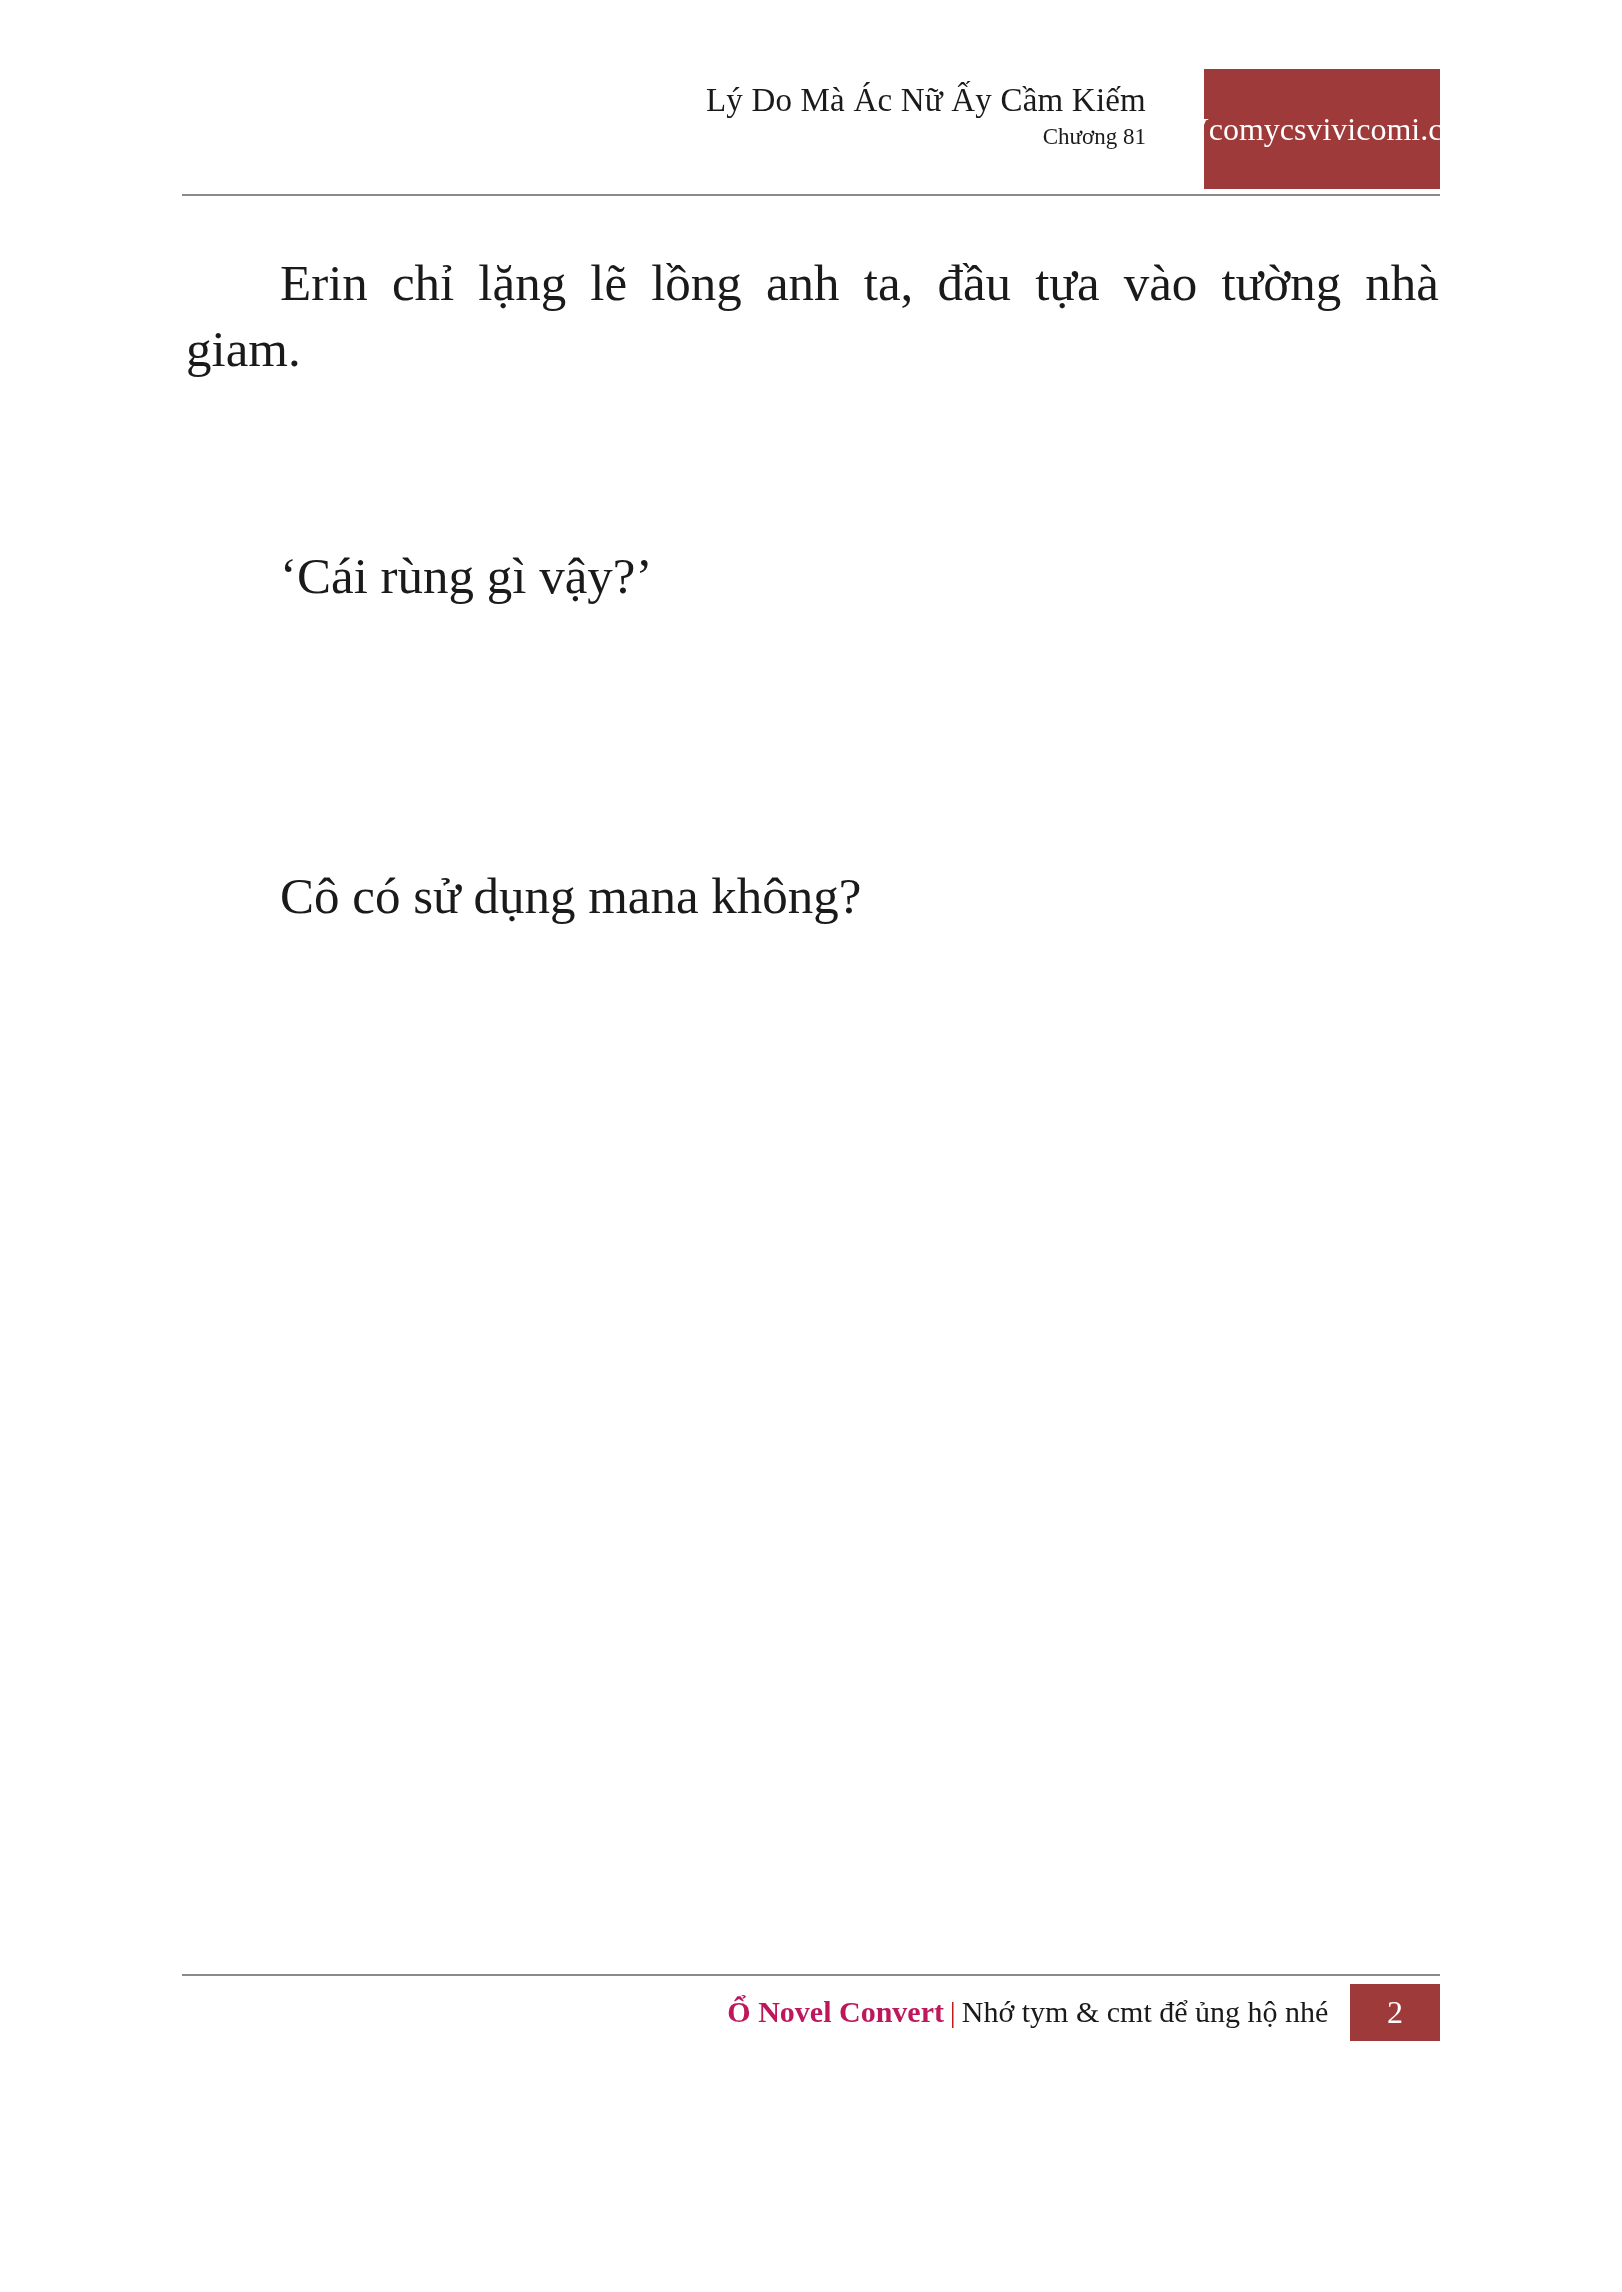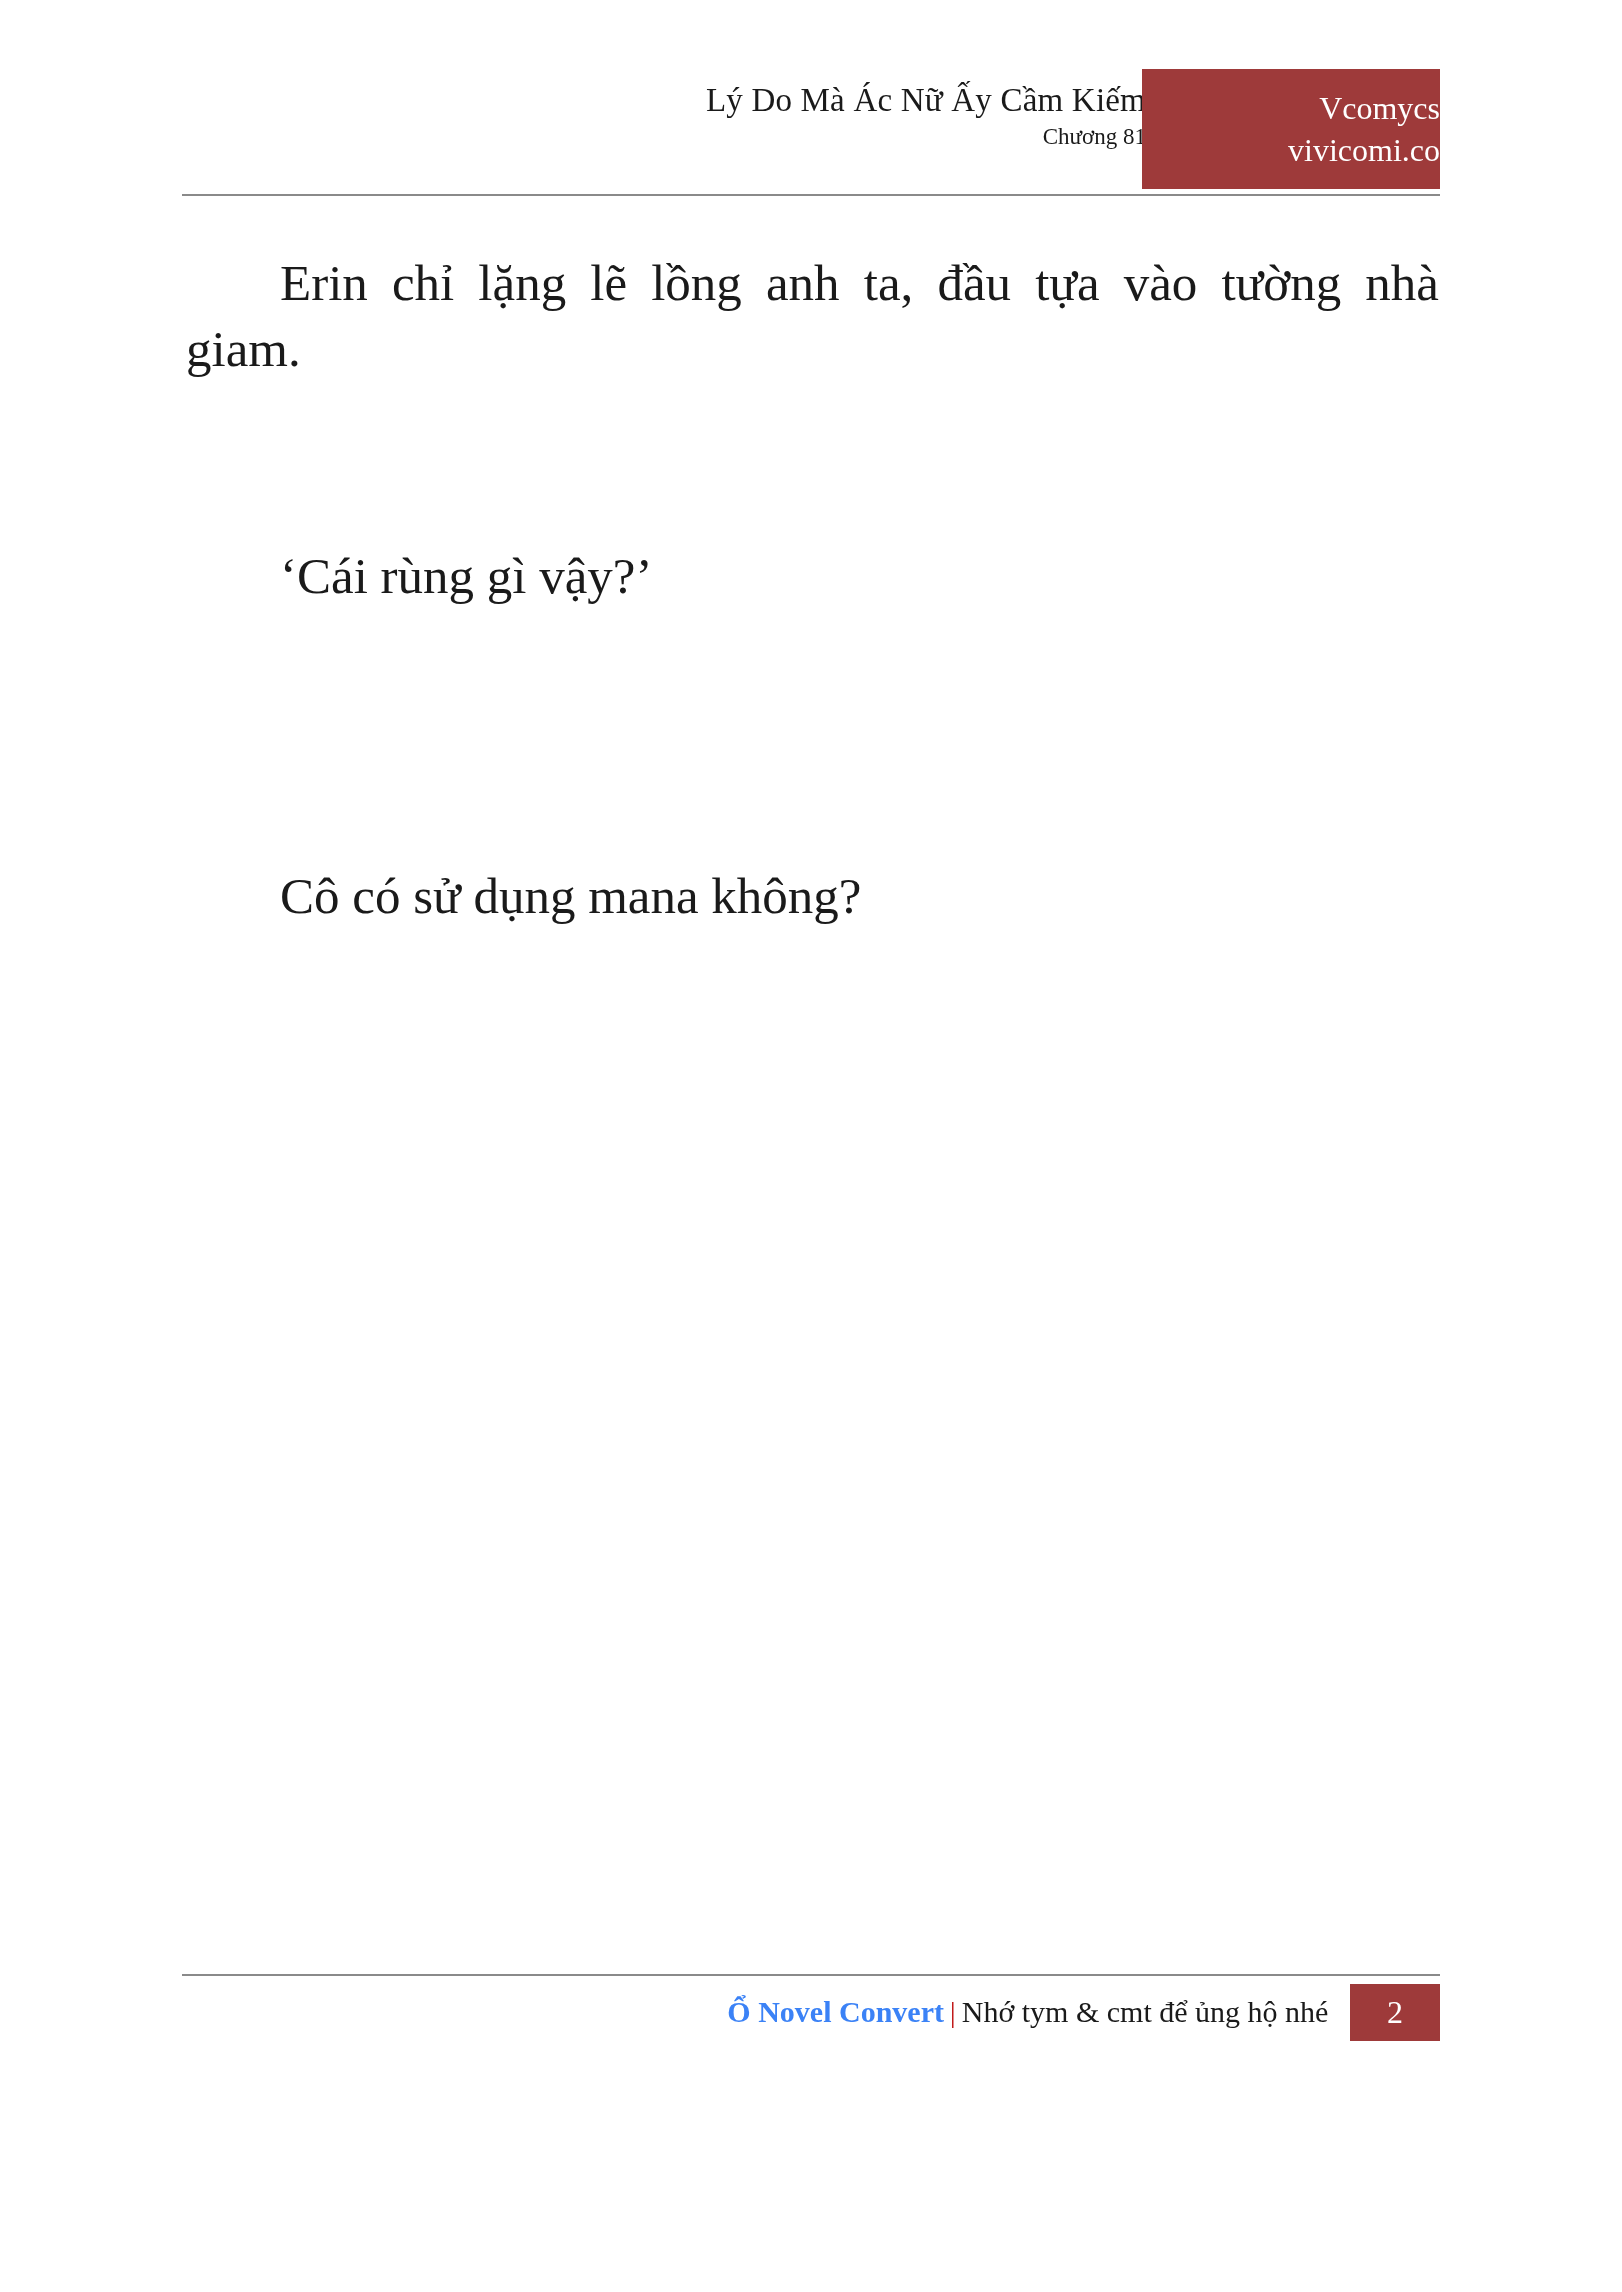--- a/index.html
+++ b/index.html
@@ -44,27 +44,27 @@
     white-space: nowrap;
   }
   .header-line2 {
     font-size: 23px;
     white-space: nowrap;
   }
   .header-badge {
     position: absolute;
     right: 0;
     top: 0px;
-    width: 298px;
+    width: 236px;
     height: 120px;
     background: #9e3a3a;
     color: #ffffff;
     display: flex;
-    flex-direction: column;
-    align-items: flex-end;
+    flex-direction: row;
+    align-items: center;
     justify-content: center;
     line-height: 1.32;
   }
   .header-badge div {
     font-size: 32px;
   }
   .header-rule {
     position: absolute;
     left: 0;
     right: 0;
@@ -115,21 +115,21 @@
     align-items: center;
     height: 57px;
   }
   .footer-text {
     font-size: 30px;
     white-space: nowrap;
     padding-right: 21.6px;
     color: #1a1a1a;
   }
   .footer-brand {
-    color: #3b82f6;
+    color: #be185d;
     font-weight: bold;
   }
   .footer-sep {
     color: #c11b1b;
     padding: 0 5.9px;
   }
   .footer-page {
     width: 90px;
     height: 57px;
     background: #9e3a3a;

